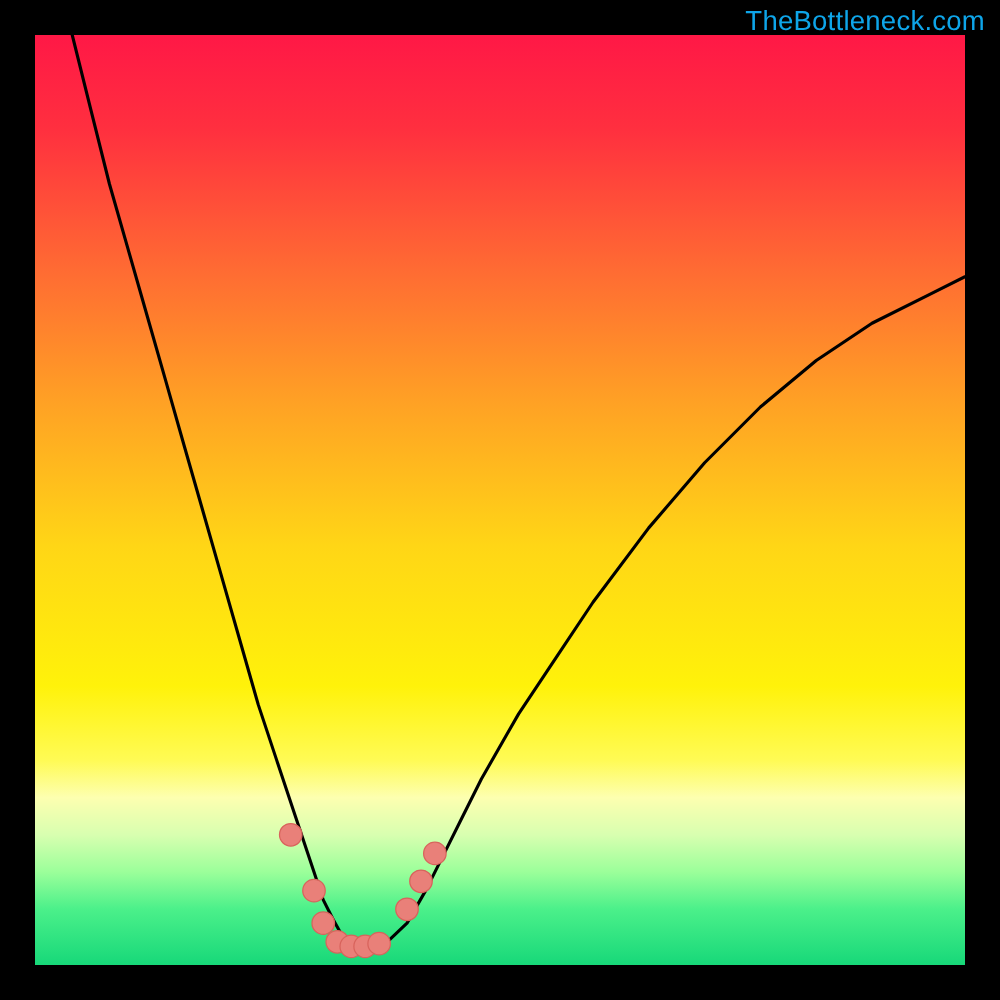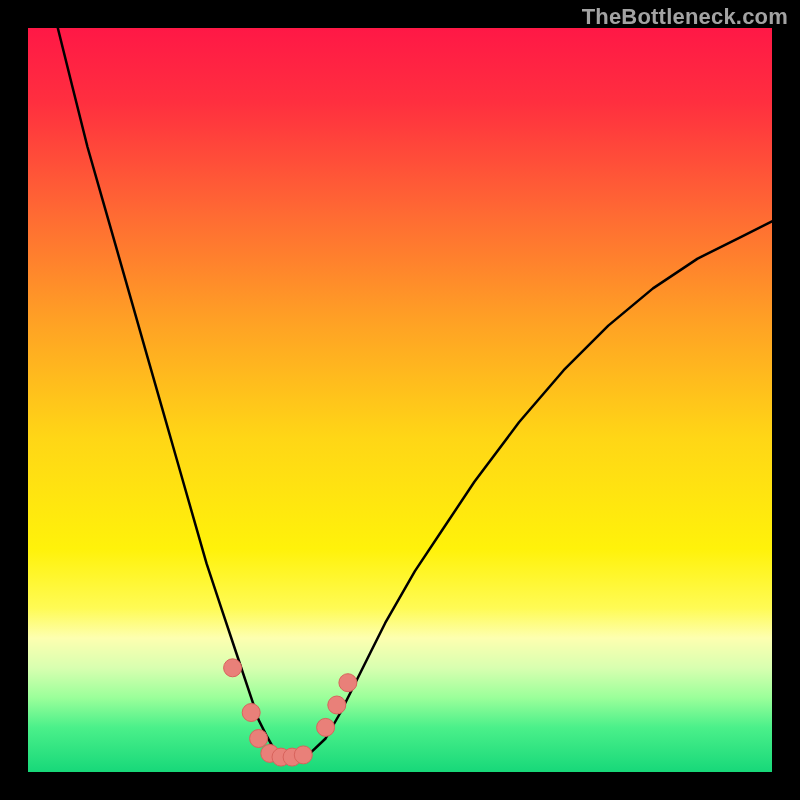--- a/index.html
+++ b/index.html
@@ -21,23 +21,23 @@
     left: 28px;
     top: 28px;
     width: 744px;
     height: 744px;
     overflow: hidden;
   }
   .watermark {
     position: absolute;
     top: 4px;
     right: 12px;
-    color: #a3a3a3;
+    color: #0ea5e9;
     font-size: 22px;
-    font-weight: 700;
+    font-weight: 400;
     letter-spacing: 0.2px;
   }
   svg { display: block; }
 </style>
 </head>
 <body>
 
 <div class="frame">
   <div class="plot-area">
     <svg id="chart-svg" width="744" height="744" viewBox="0 0 744 744">

